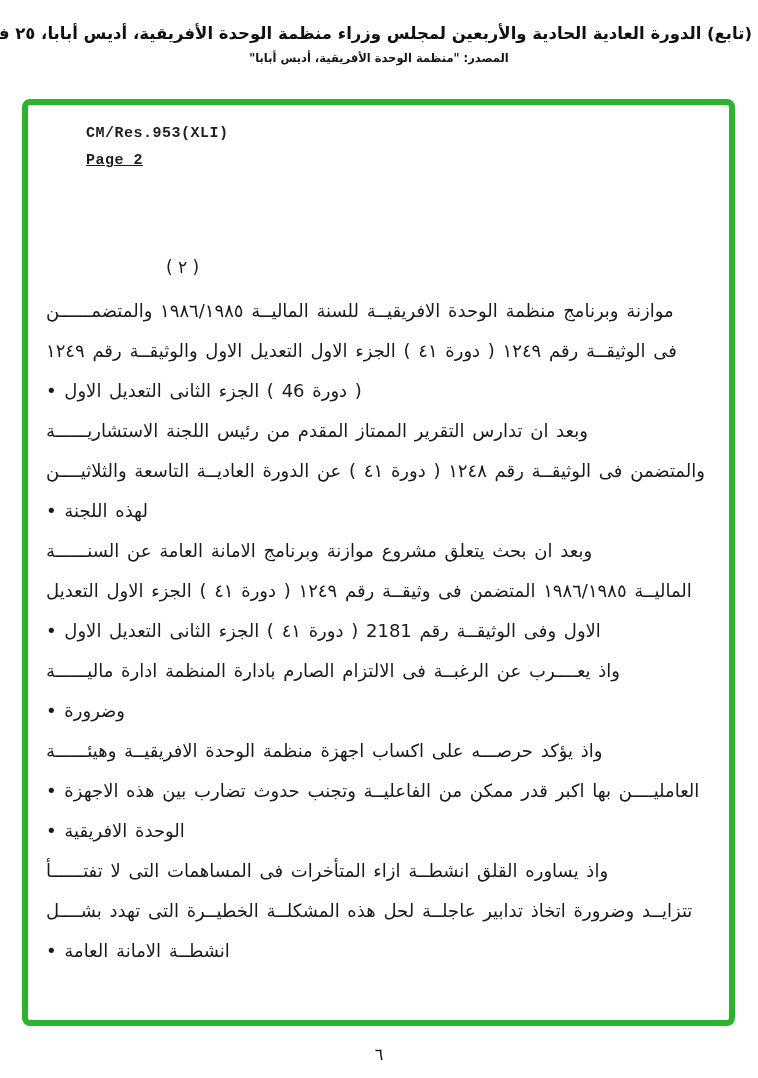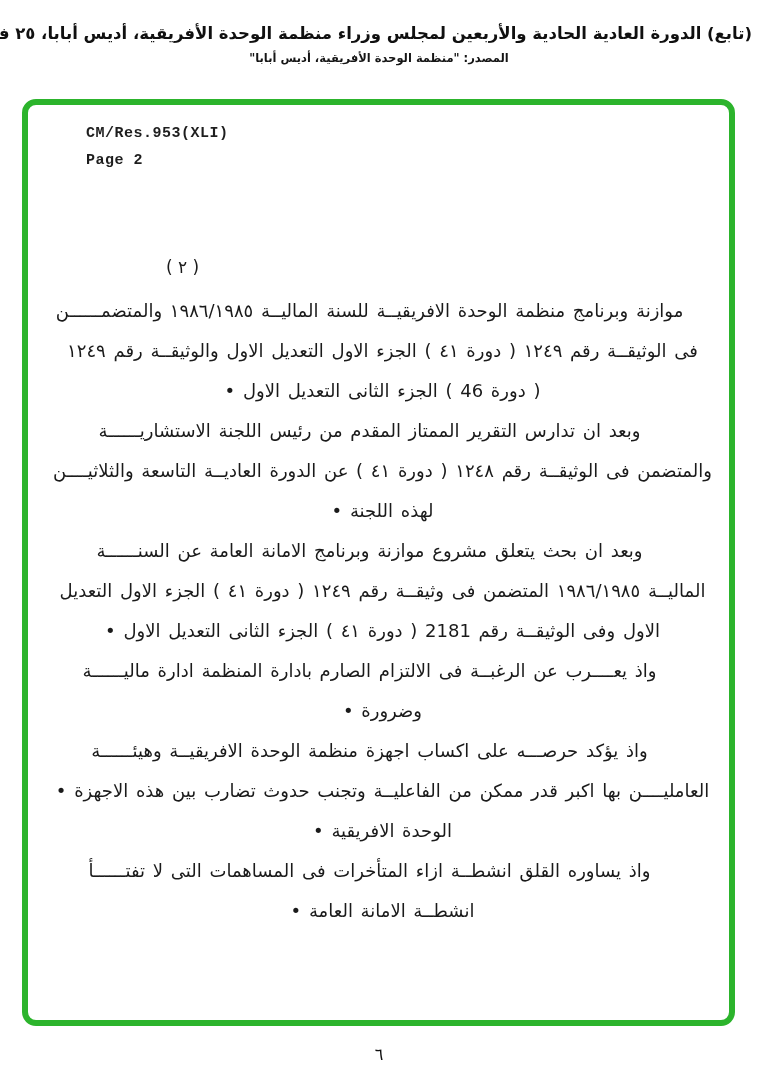--- a/index.html
+++ b/index.html
@@ -28,51 +28,51 @@
     font-size: 11.5px;
     font-weight: 700;
     margin-top: 8px;
     color: #151515;
   }
   .frame {
     position: absolute;
     left: 22px; top: 99px;
     width: 701px; height: 915px;
     border: 6px solid #2cb42c;
-    border-radius: 14px;
+    border-radius: 8px;
     background: #ffffff;
   }
   .docref {
     position: absolute;
     top: 20px; left: 58px;
     font-family: "Liberation Mono", monospace;
     font-size: 15px;
     font-weight: 700;
     letter-spacing: 0.5px;
     color: #1e1e1e;
   }
-  .docref .ref-line2 { margin-top: 10px; }
+  .docref .ref-line2 { margin-top: 10px; text-decoration: underline; }
   .secnum {
     position: absolute;
     top: 152px; left: 138px;
     font-size: 17px;
     direction: rtl;
   }
   .bodytext {
     position: absolute;
     top: 186px; left: 18px; right: 10px;
     direction: rtl;
     font-size: 18px;
     overflow: hidden;
   }
   .line {
     height: 40px;
     line-height: 40px;
     white-space: nowrap;
-    text-align: center;
+    text-align: left;
     word-spacing: 2px;
   }
   .first { padding-right: 26px; }
   .pagenum {
     position: absolute;
     bottom: 14px; left: 0; right: 0;
     text-align: center;
     font-size: 16px;
     color: #101010;
   }
@@ -125,20 +125,21 @@
         <div class="line first">واذ يؤكد حرصـــه على اكساب  اجهزة منظمة الوحدة الافريقيــة وهيئــــــة</div>
         <div class="line">العامليــــن بها اكبر قدر ممكن من الفاعليــة وتجنب حدوث تضارب بين هذه الاجهزة •</div>
       </div>
 
       <div class="para">
         <div class="line">الوحدة الافريقية •</div>
       </div>
 
       <div class="para">
         <div class="line first">واذ يساوره القلق  انشطــة ازاء المتأخرات فى المساهمات التى لا تفتــــــأ</div>
+        <div class="line">تتزايــد وضرورة اتخاذ تدابير عاجلــة لحل هذه المشكلــة الخطيــرة التى تهدد بشــــل</div>
         <div class="line">انشطــة الامانة العامة •</div>
       </div>
 
     </div>
   </div>
 
   <div class="pagenum">٦</div>
 
 </div>
 

